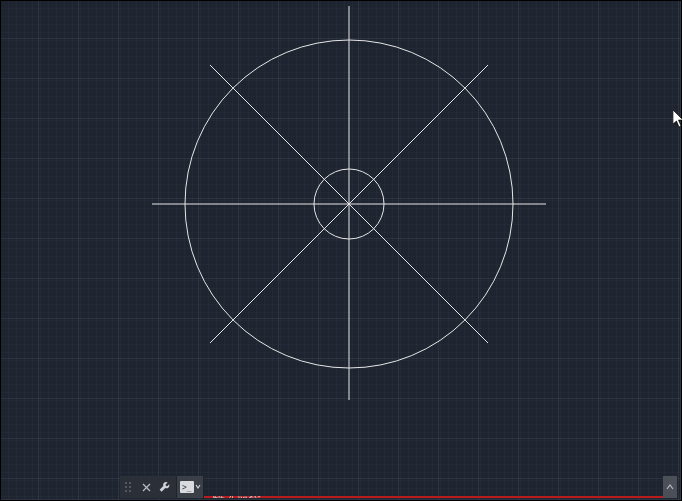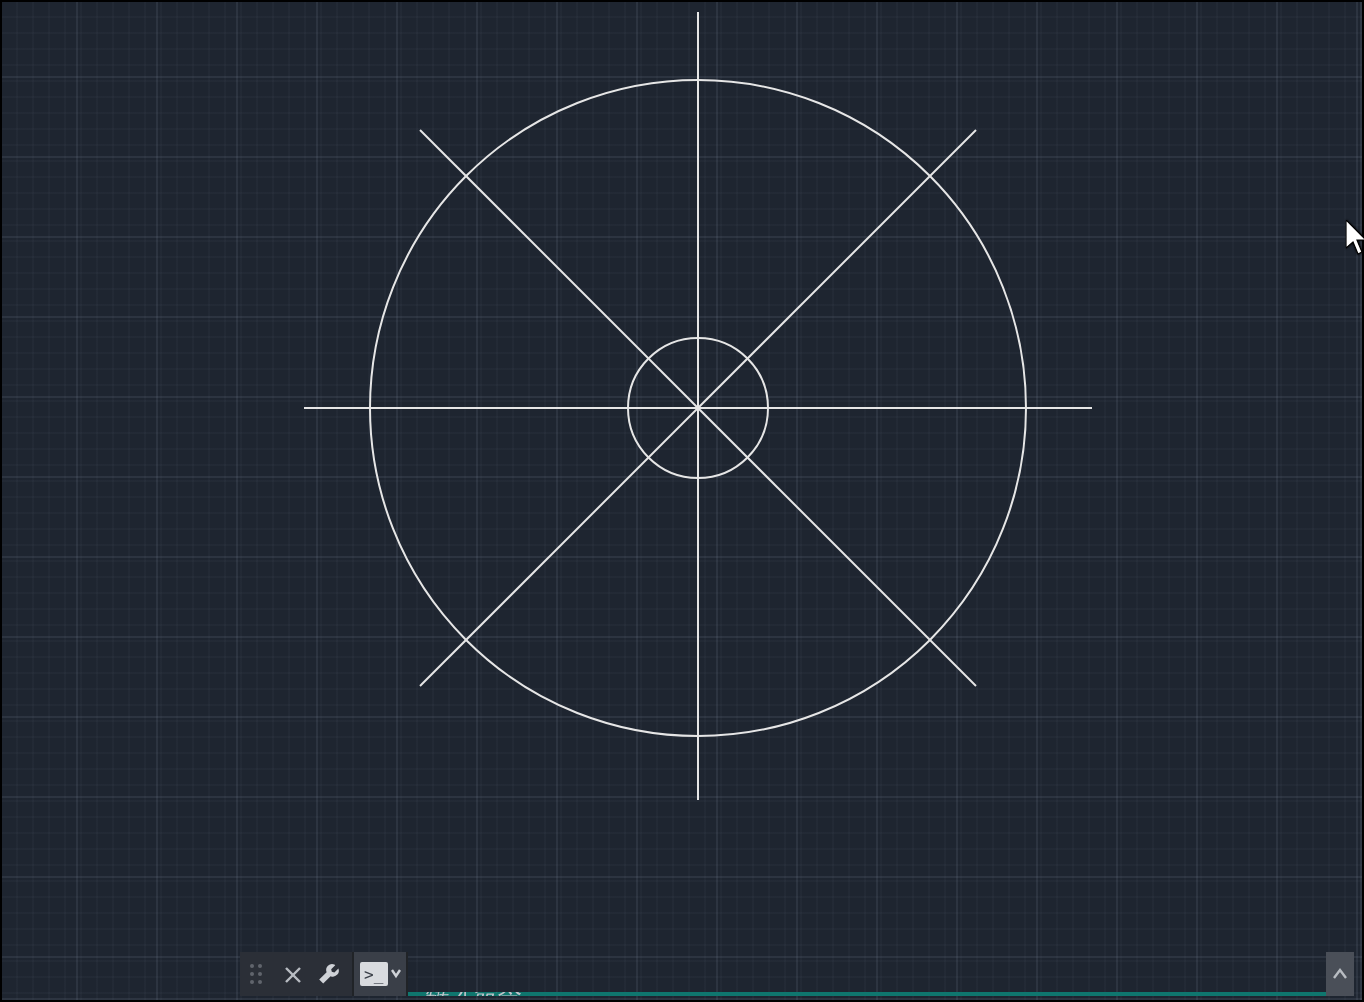--- a/index.html
+++ b/index.html
@@ -115,21 +115,21 @@
     justify-content:center;
     background:#3a3f48;
     border-left:1px solid #202327;
     border-right:1px solid #202327;
     cursor:pointer;
   }
   .prompt-btn svg { display:block; }
 
   .cmd-input {
     flex:1;
-    background:#0f766e;
+    background:#b91c1c;
     border:none;
     outline:none;
     color:#d0d3d8;
     font-size:12px;
     font-style:italic;
     padding:0 8px;
     margin-top:20px;
   }
   .cmd-input::placeholder { color:#bfc3c9; font-style:italic; }
 

